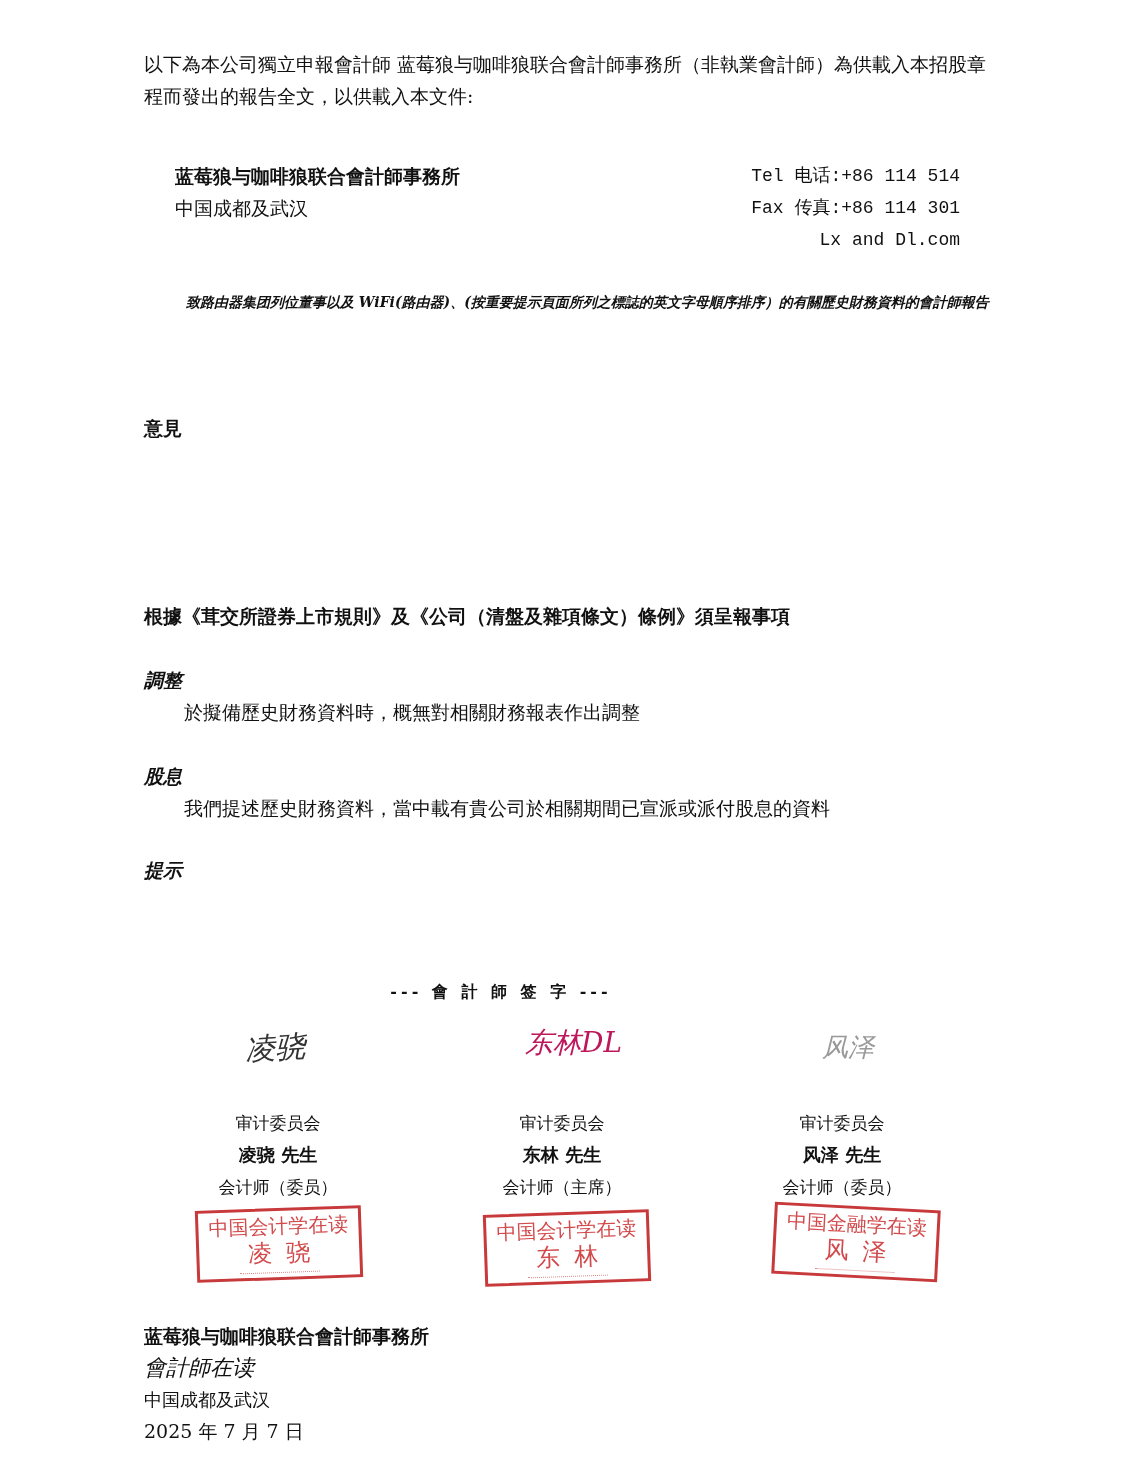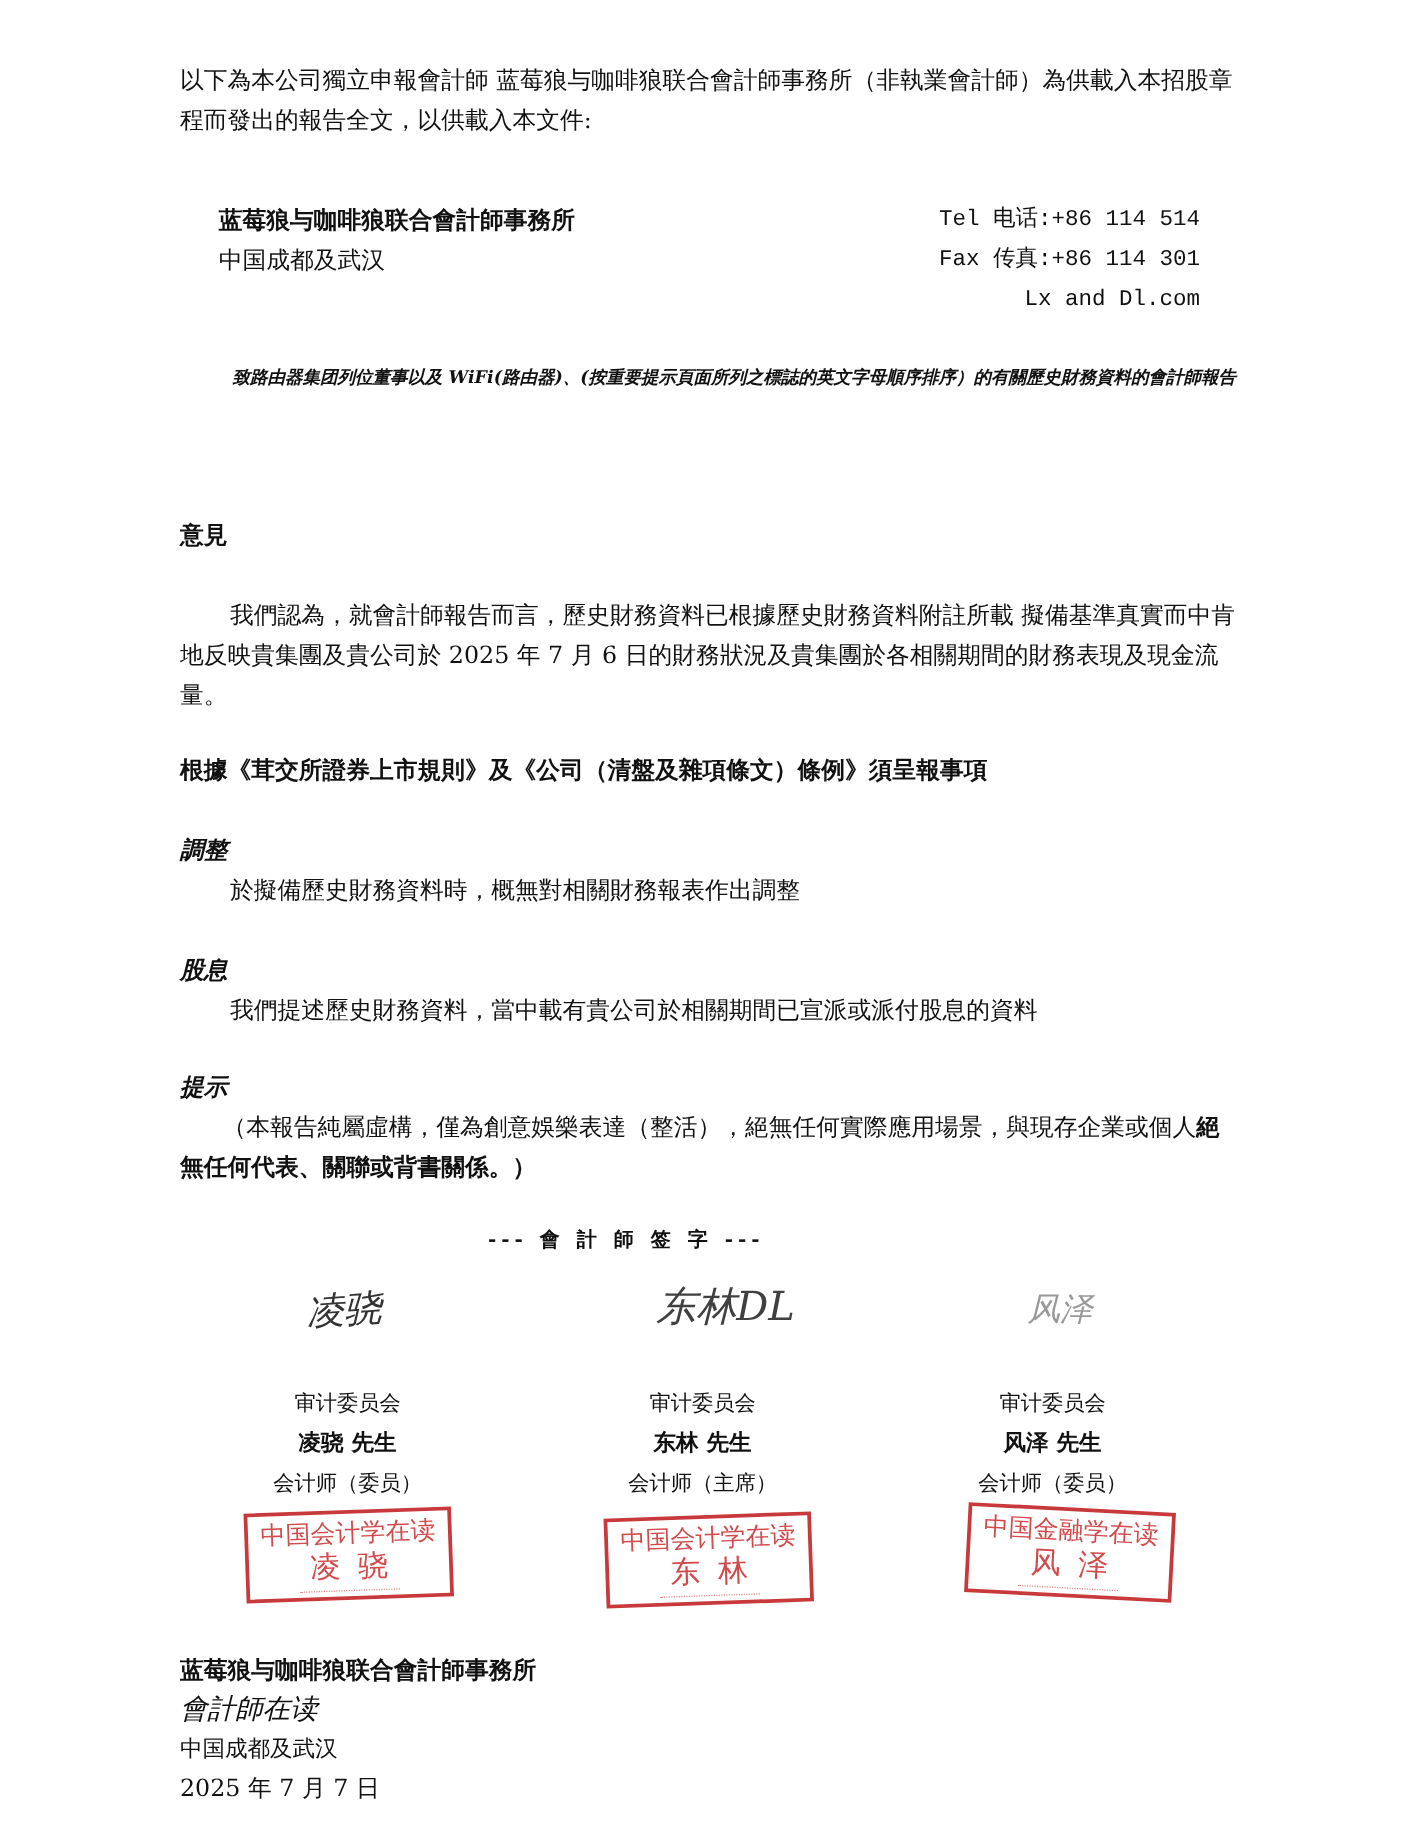--- a/index.html
+++ b/index.html
@@ -42,48 +42,46 @@
 
   <div class="abs p bold" style="left:175px; top:160px;">蓝莓狼与咖啡狼联合會計師事務所</div>
   <div class="abs p" style="left:175px; top:192px;">中国成都及武汉</div>
   <div class="abs mono right" style="right:170px; top:160px; line-height:32px;">Tel 电话:+86 114 514</div>
   <div class="abs mono right" style="right:170px; top:192px; line-height:32px;">Fax 传真:+86 114 301</div>
   <div class="abs mono right" style="right:170px; top:224px; line-height:32px;">Lx and Dl.com</div>
 
   <div class="abs title-block">致路由器集团列位董事以及 WiFi(路由器)、(按重要提示頁面所列之標誌的英文字母順序排序）的有關歷史財務資料的會計師報告</div>
 
   <div class="abs p bold" style="left:144px; top:412px;">意見</div>
-  <div class="abs para indent" style="top:476px;">我們認為，就會計師報告而言，歷史財務資料已根據歷史財務資料附註所載 擬備基準真實而中肯地反映貴集團及貴公司於 2025 年 7 月 6 日的財務狀況及貴集團於各相關期間的財務表現及現金流量。</div>
 
   <div class="abs p bold" style="left:144px; top:600px;">根據《茸交所證券上市規則》及《公司（清盤及雜項條文）條例》須呈報事項</div>
 
   <div class="abs p bold ital" style="left:144px; top:664px;">調整</div>
   <div class="abs p" style="left:184px; top:696px;">於擬備歷史財務資料時，概無對相關財務報表作出調整</div>
 
   <div class="abs p bold ital" style="left:144px; top:760px;">股息</div>
   <div class="abs p" style="left:184px; top:792px;">我們提述歷史財務資料，當中載有貴公司於相關期間已宣派或派付股息的資料</div>
 
   <div class="abs p bold ital" style="left:144px; top:854px;">提示</div>
-  <div class="abs para" style="top:886px; text-indent:34px;"><span>（本報告純屬虛構，僅為創意娛樂表達（整活），絕無任何實際應用場景，與現存企業或個人</span><span class="bold">絕無任何代表、關聯或背書關係。）</span></div>
 
   <div class="abs sig-head">--- 會 計 師 签 字 ---</div>
 
   <div class="sig-scribble" style="left:245px; top:1028px; font-size:30px; transform:rotate(-4deg);">凌骁</div>
   <div class="signer" style="left:148px; top:1107px;">
     <div class="line">审计委员会</div>
     <div class="name">凌骁  先生</div>
     <div class="line">会计师（委员）</div>
   </div>
   <div class="stamp" style="left:196px; top:1208px; transform:rotate(-2deg);">
     <div class="st-top">中国会计学在读</div>
     <div class="st-name">凌骁</div>
     <div class="st-dots"></div>
   </div>
 
-  <div class="sig-scribble" style="left:525px; top:1024px; font-size:32px; color:#404040;">东林DL</div>
+  <div class="sig-scribble" style="left:525px; top:1024px; font-size:28px; color:#be185d;">东林DL</div>
   <div class="signer" style="left:432px; top:1107px;">
     <div class="line">审计委员会</div>
     <div class="name">东林  先生</div>
     <div class="line">会计师（主席）</div>
   </div>
   <div class="stamp" style="left:484px; top:1212px; transform:rotate(-2deg);">
     <div class="st-top">中国会计学在读</div>
     <div class="st-name">东林</div>
     <div class="st-dots"></div>
   </div>

